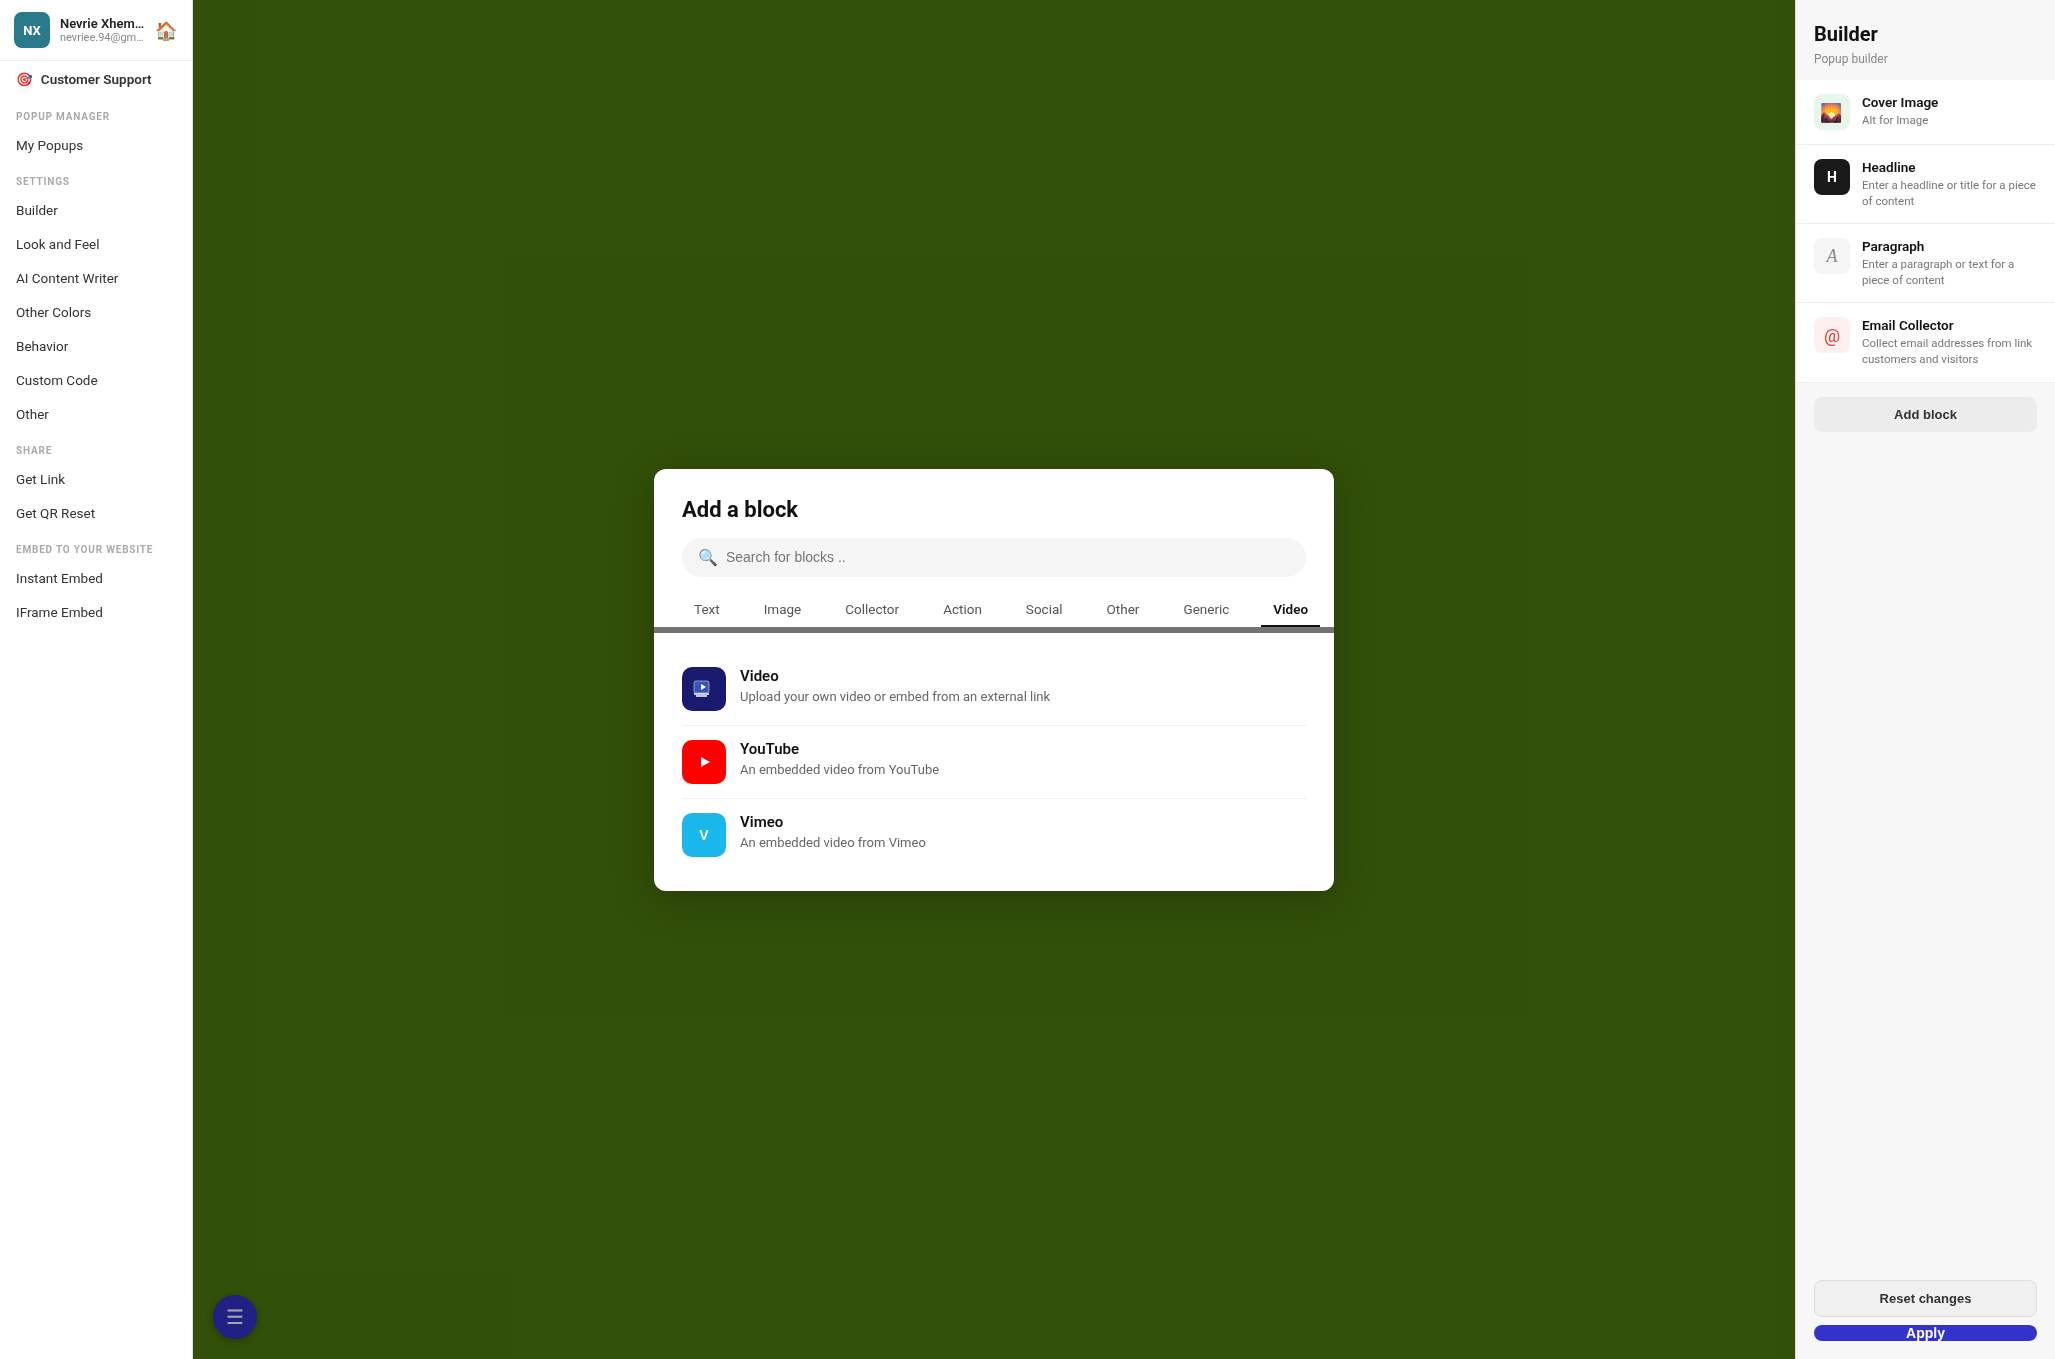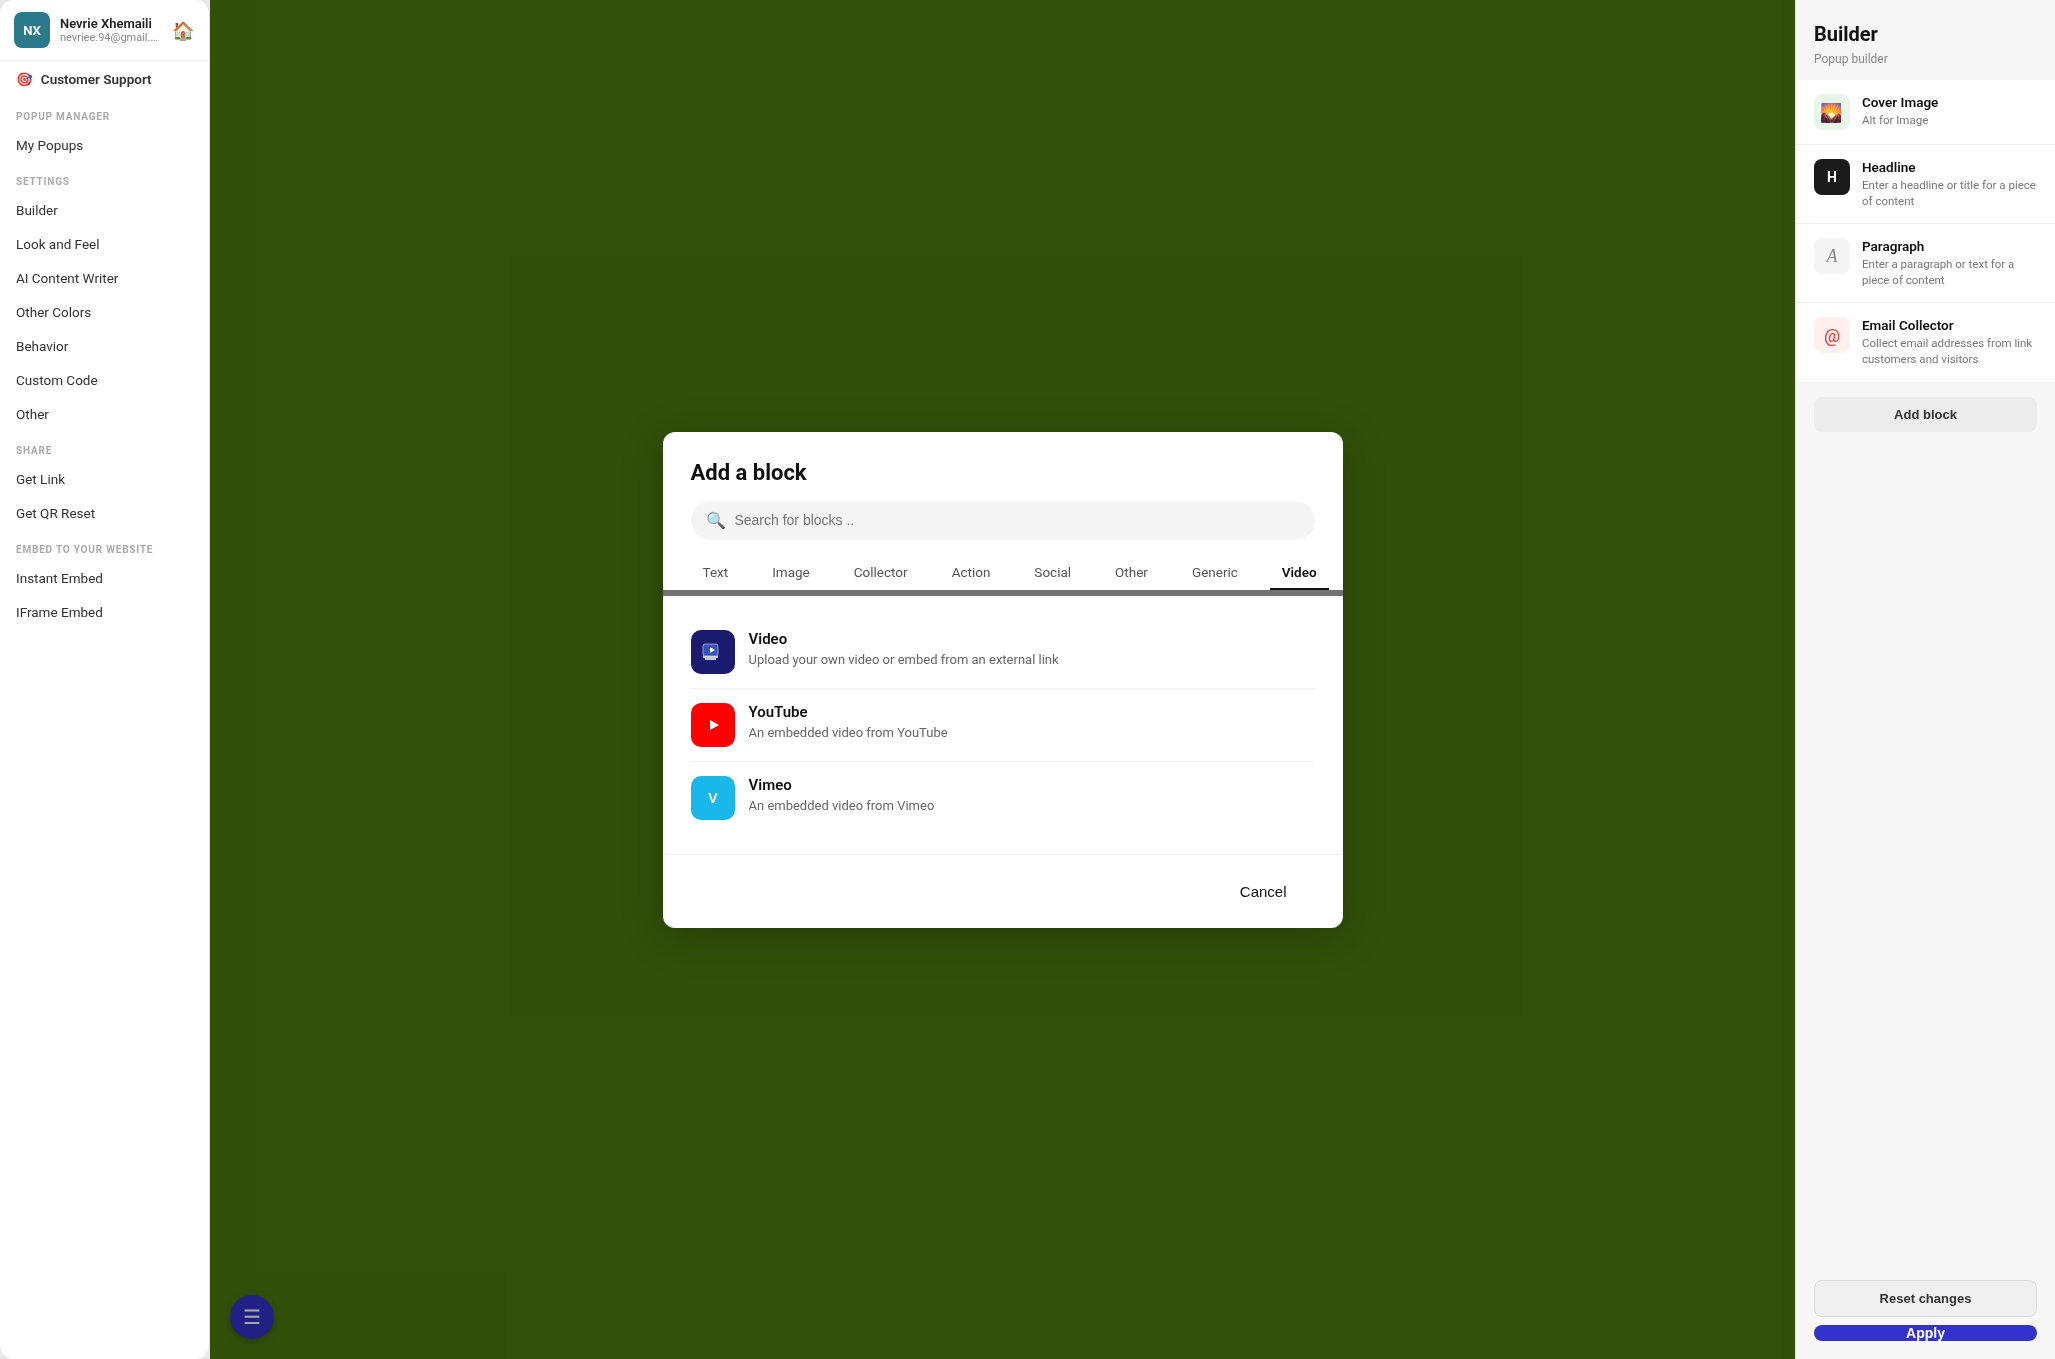--- a/index.html
+++ b/index.html
@@ -6,30 +6,29 @@
     body {
       font-family: -apple-system, BlinkMacSystemFont, 'Segoe UI', Roboto, sans-serif;
       background: #e8e8e8;
       display: flex;
       height: 100vh;
       overflow: hidden;
     }
 
     
     .sidebar {
-      width: 210px;
+      width: 193px;
       background: #fff;
       border-right: 1px solid #e0e0e0;
       display: flex;
       flex-direction: column;
       overflow-y: auto;
       flex-shrink: 0;
       position: relative;
       z-index: 10;
-      border-radius: 14px;
     }
     .sidebar-header {
       display: flex;
       align-items: center;
       padding: 12px 14px;
       border-bottom: 1px solid #eee;
       gap: 10px;
     }
     .avatar {
       width: 36px;
@@ -576,23 +575,20 @@
                 <text x="14" y="19" text-anchor="middle" fill="#fff" font-size="14" font-weight="700" font-family="sans-serif">V</text>
               </svg>
             </div>
             <div class="block-info">
               <div class="block-name">Vimeo</div>
               <div class="block-desc">An embedded video from Vimeo</div>
             </div>
           </div>
         </div>
 
-        <div class="modal-footer">
-          <button class="cancel-btn">Cancel</button>
-        </div>
       </div>
     </div>
   </div>
 
   <div class="chat-btn">
     <span>☰</span>
   </div>
 </div>
 
 <div class="right-panel">

